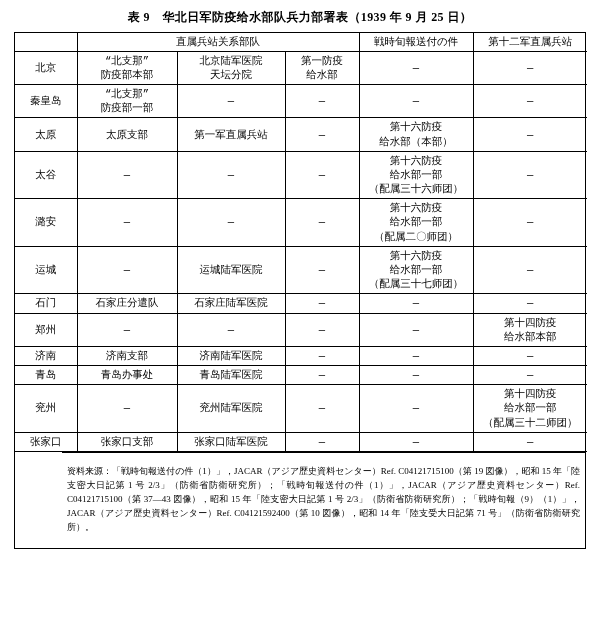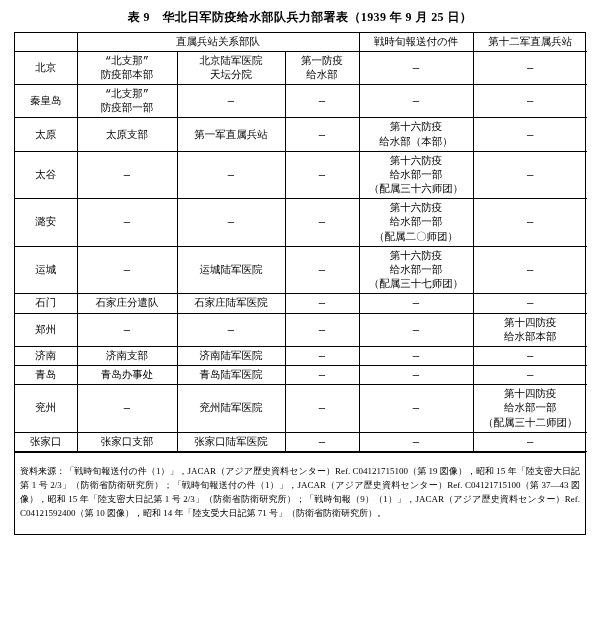--- a/index.html
+++ b/index.html
@@ -70,20 +70,21 @@
   }
   .outer table.main td:last-child {
     border-right: none;
   }
   .notes-wrap {
     border-top: 1px solid #000;
     padding: 3px 5px 4px 5px;
     font-size: 9px;
     line-height: 1.55;
     text-align: justify;
+    margin-left: 47px;
   }
 </style>
 </head>
 <body>
 
 <div class="page">
 
   <div class="title">表 9　华北日军防疫给水部队兵力部署表（1939 年 9 月 25 日）</div>
 
   <div class="outer">

